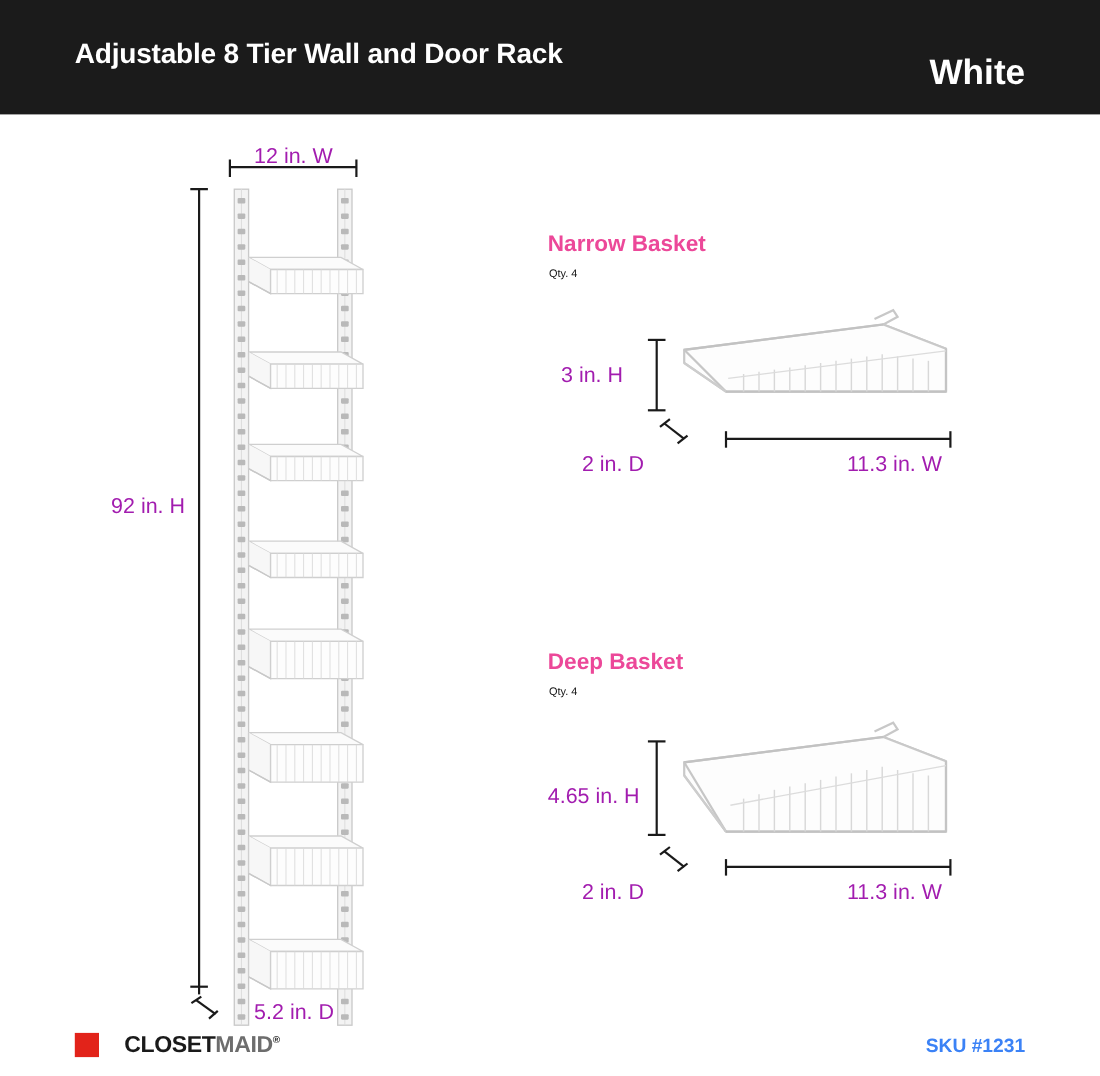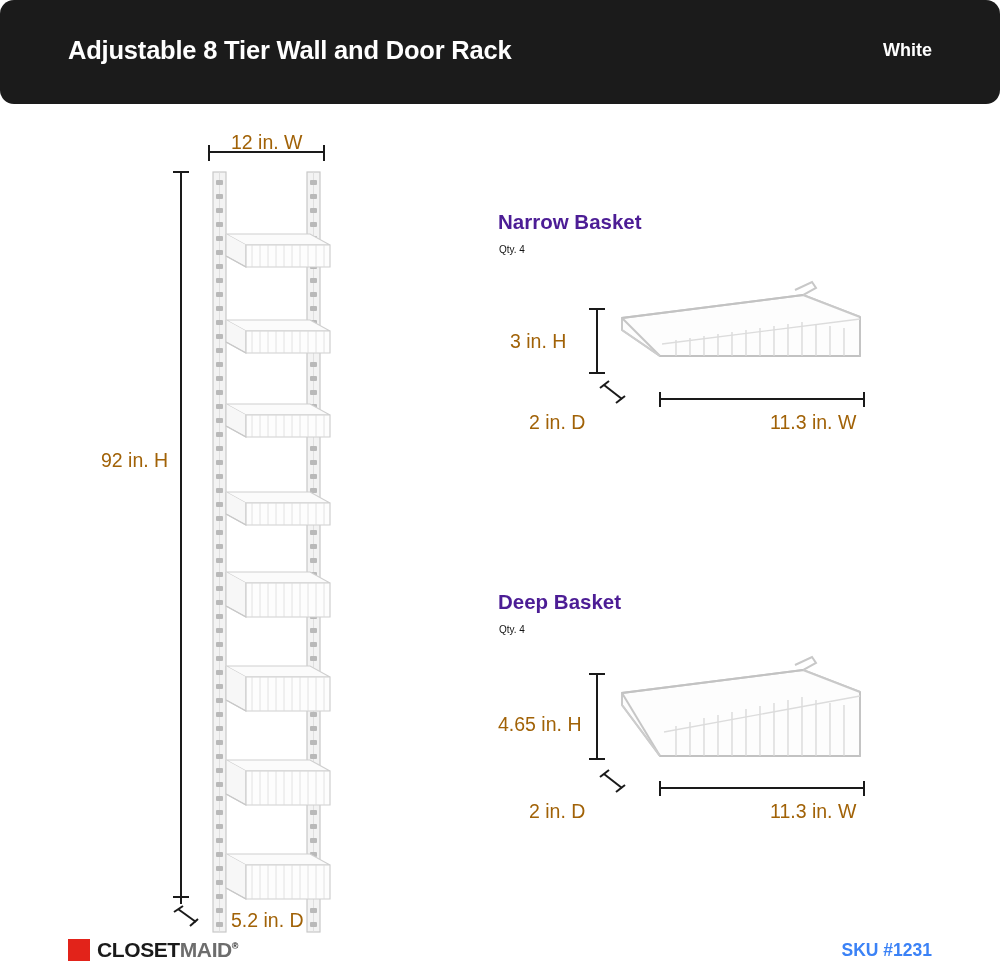--- a/index.html
+++ b/index.html
@@ -17,40 +17,39 @@
   }
 
   
   .header {
     position: absolute;
     left: 0; top: 0;
     width: 1000px;
     height: 104px;
     background: #1b1b1b;
     box-sizing: border-box;
-    border-radius: 14px;
   }
   .header-title {
     position: absolute;
     left: 68px;
     top: 50px;
     transform: translateY(-50%);
     color: #ffffff;
     font-size: 25.5px;
     font-weight: bold;
     letter-spacing: -0.2px;
     white-space: nowrap;
   }
   .header-color {
     position: absolute;
     right: 68px;
-    top: 50px;
+    top: 66px;
     transform: translateY(-50%);
     color: #ffffff;
-    font-size: 18px;
+    font-size: 32px;
     font-weight: bold;
     white-space: nowrap;
   }
 
   
   .canvas {
     position: absolute;
     left: 0; top: 104px;
     width: 1000px;
     height: 874px;
@@ -60,29 +59,29 @@
     left: 0; top: 0;
     width: 1000px;
     height: 874px;
     display: block;
   }
 
   
   .lbl {
     position: absolute;
     font-size: 19px;
-    color: #a16207;
+    color: #a21caf;
     white-space: nowrap;
   }
   .lbl-dim { font-size: 19.5px; }
   .sec-title {
     position: absolute;
     font-size: 20.5px;
     font-weight: bold;
-    color: #4c1d95;
+    color: #ec4899;
     white-space: nowrap;
   }
   .sec-qty {
     position: absolute;
     font-size: 10px;
     color: #141414;
     white-space: nowrap;
   }
 
   
@@ -93,20 +92,21 @@
     width: 1000px;
     height: 60px;
   }
   .brand {
     position: absolute;
     left: 68px;
     bottom: 16px;
     display: flex;
     align-items: center;
     height: 24px;
+    gap: 16px;
   }
   .brand-mark {
     width: 22px;
     height: 22px;
     background: #e2231a;
     margin-right: 7px;
   }
   .brand-text {
     font-size: 21px;
     font-weight: bold;

